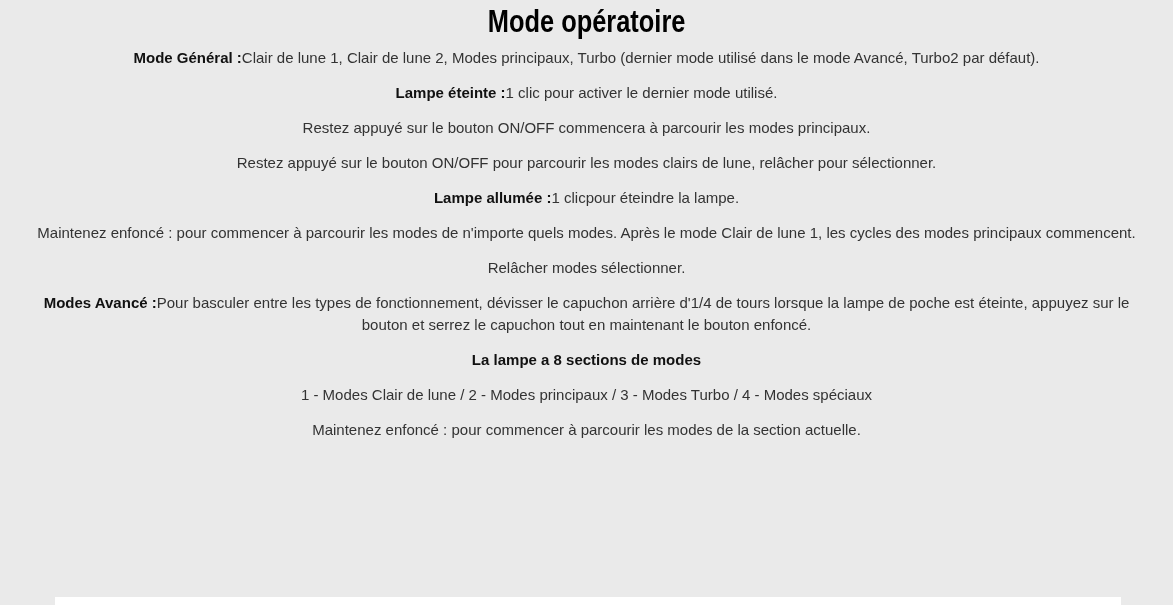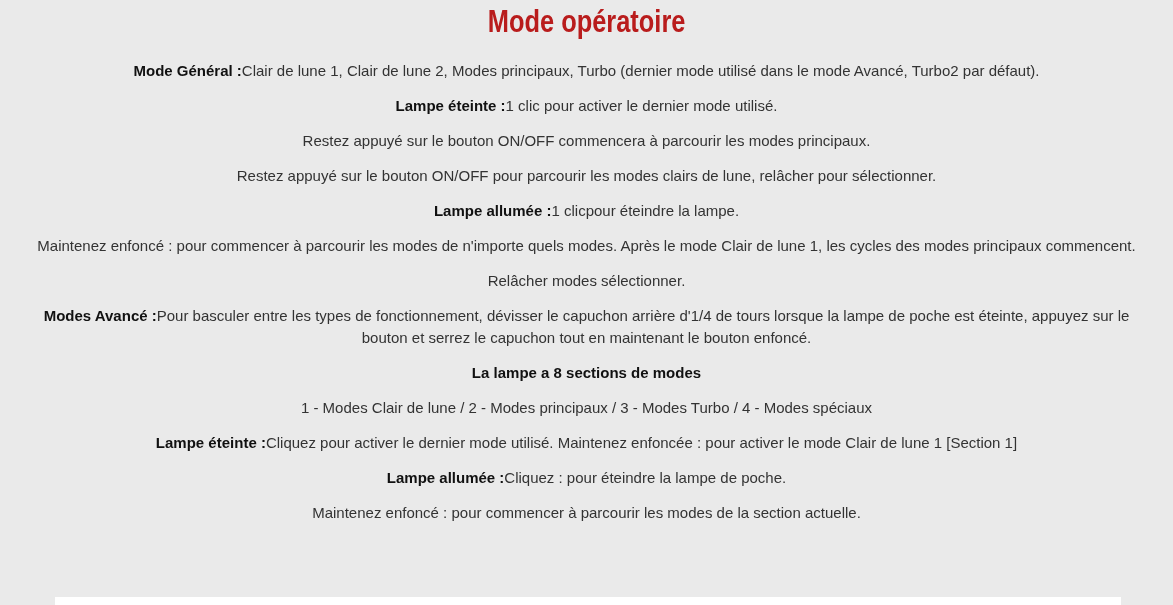--- a/index.html
+++ b/index.html
@@ -16,30 +16,30 @@
   }
   .content {
     padding: 4px 24px 0;
   }
   h1.page-title {
     margin: 0;
     text-align: center;
     font-size: 31px;
     line-height: 36px;
     font-weight: 700;
-    color: #b91c1c;
+    color: #000000;
   }
   h1.page-title .title-inner {
     display: inline-block;
     transform: scaleX(0.82);
     transform-origin: center;
     letter-spacing: 0px;
   }
   .paragraph-list {
-    margin-top: 20px;
+    margin-top: 7px;
   }
   p.para {
     margin: 0 0 13px 0;
     text-align: center;
     font-size: 15px;
     line-height: 22px;
     color: #333333;
     font-weight: 400;
   }
   p.para strong.label {
@@ -76,21 +76,19 @@
 
   <p class="para"><span class="text">Relâcher modes sélectionner.</span></p>
 
 
   <p class="para"><strong class="label">Modes Avancé :</strong><span class="text">Pour basculer entre les types de fonctionnement, dévisser le capuchon arrière d'1/4 de tours lorsque la lampe de poche est éteinte, appuyez sur le bouton et serrez le capuchon tout en maintenant le bouton enfoncé.</span></p>
 
   <p class="para"><strong class="label">La lampe a 8 sections de modes</strong></p>
 
   <p class="para"><span class="text">1 - Modes Clair de lune / 2 - Modes principaux / 3 - Modes Turbo / 4 - Modes spéciaux</span></p>
 
-  <p class="para"><strong class="label">Lampe éteinte :</strong><span class="text">Cliquez pour activer le dernier mode utilisé. Maintenez enfoncée : pour activer le mode Clair de lune 1 [Section 1]</span></p>
 
-  <p class="para"><strong class="label">Lampe allumée :</strong><span class="text">Cliquez : pour éteindre la lampe de poche.</span></p>
 
   <p class="para"><span class="text">Maintenez enfoncé : pour commencer à parcourir les modes de la section actuelle.</span></p>
 </div>
 </div>
 
 <div class="bottom-strip"></div>
 
 </body></html>

